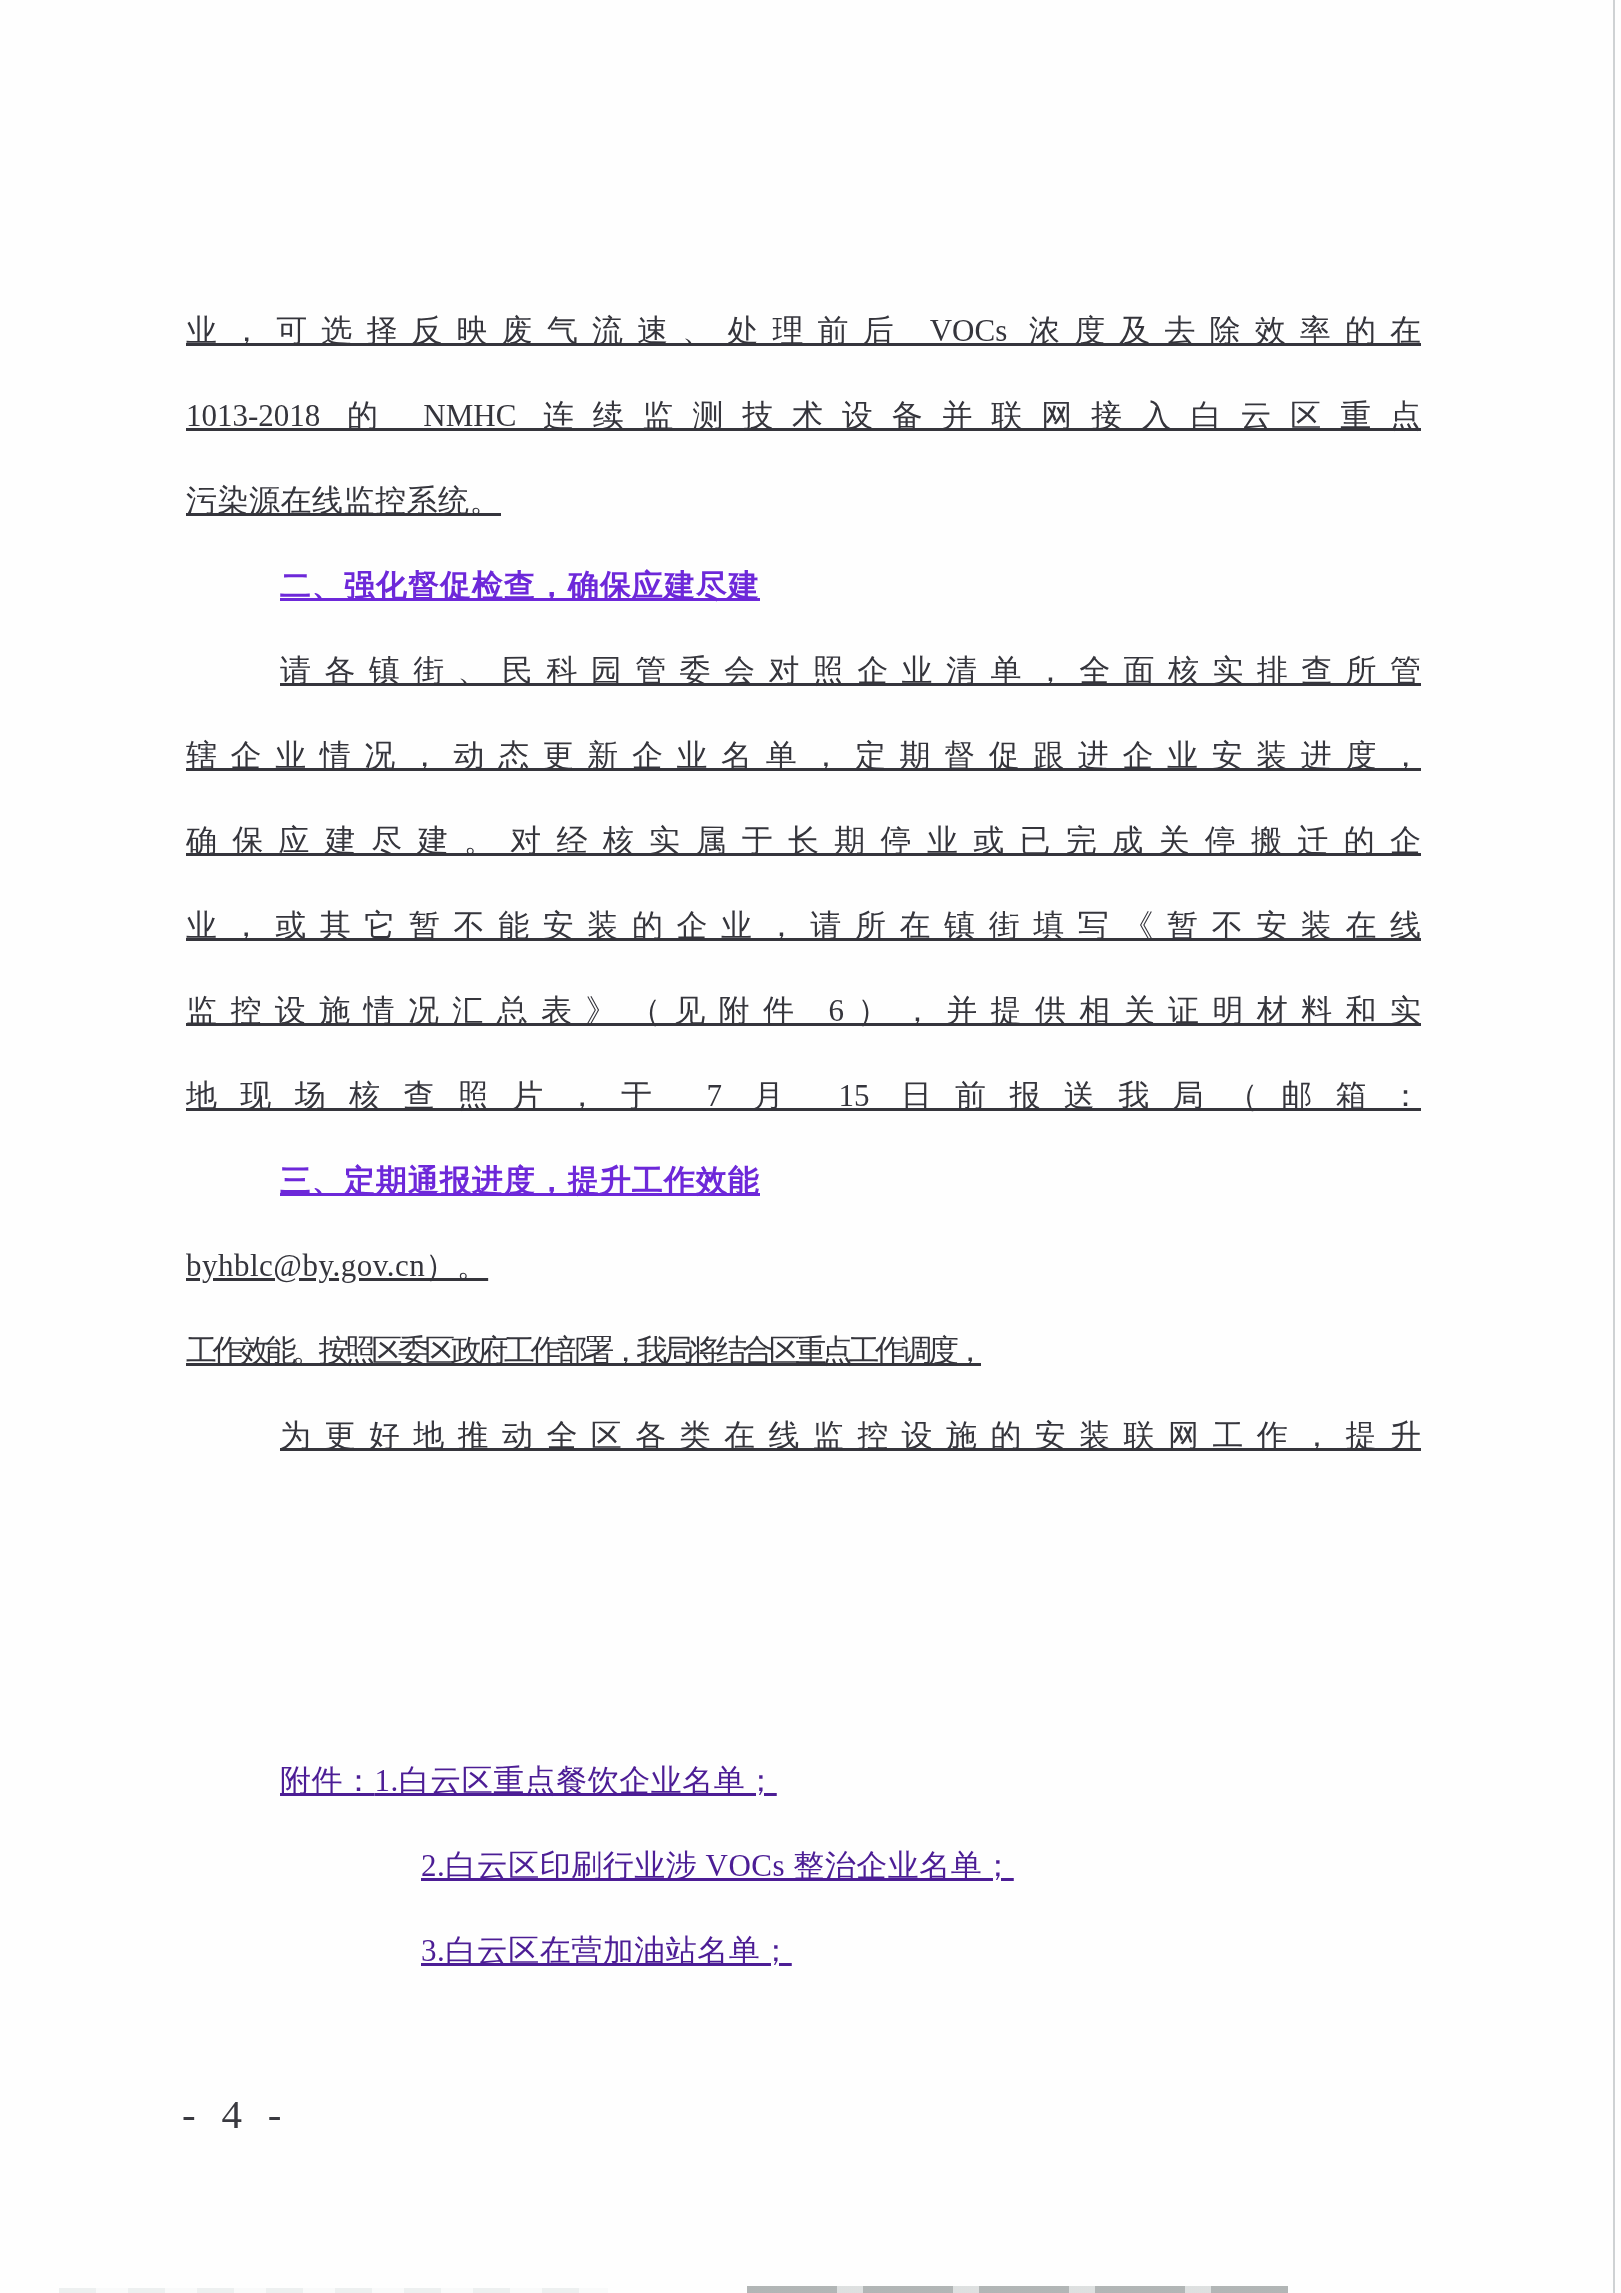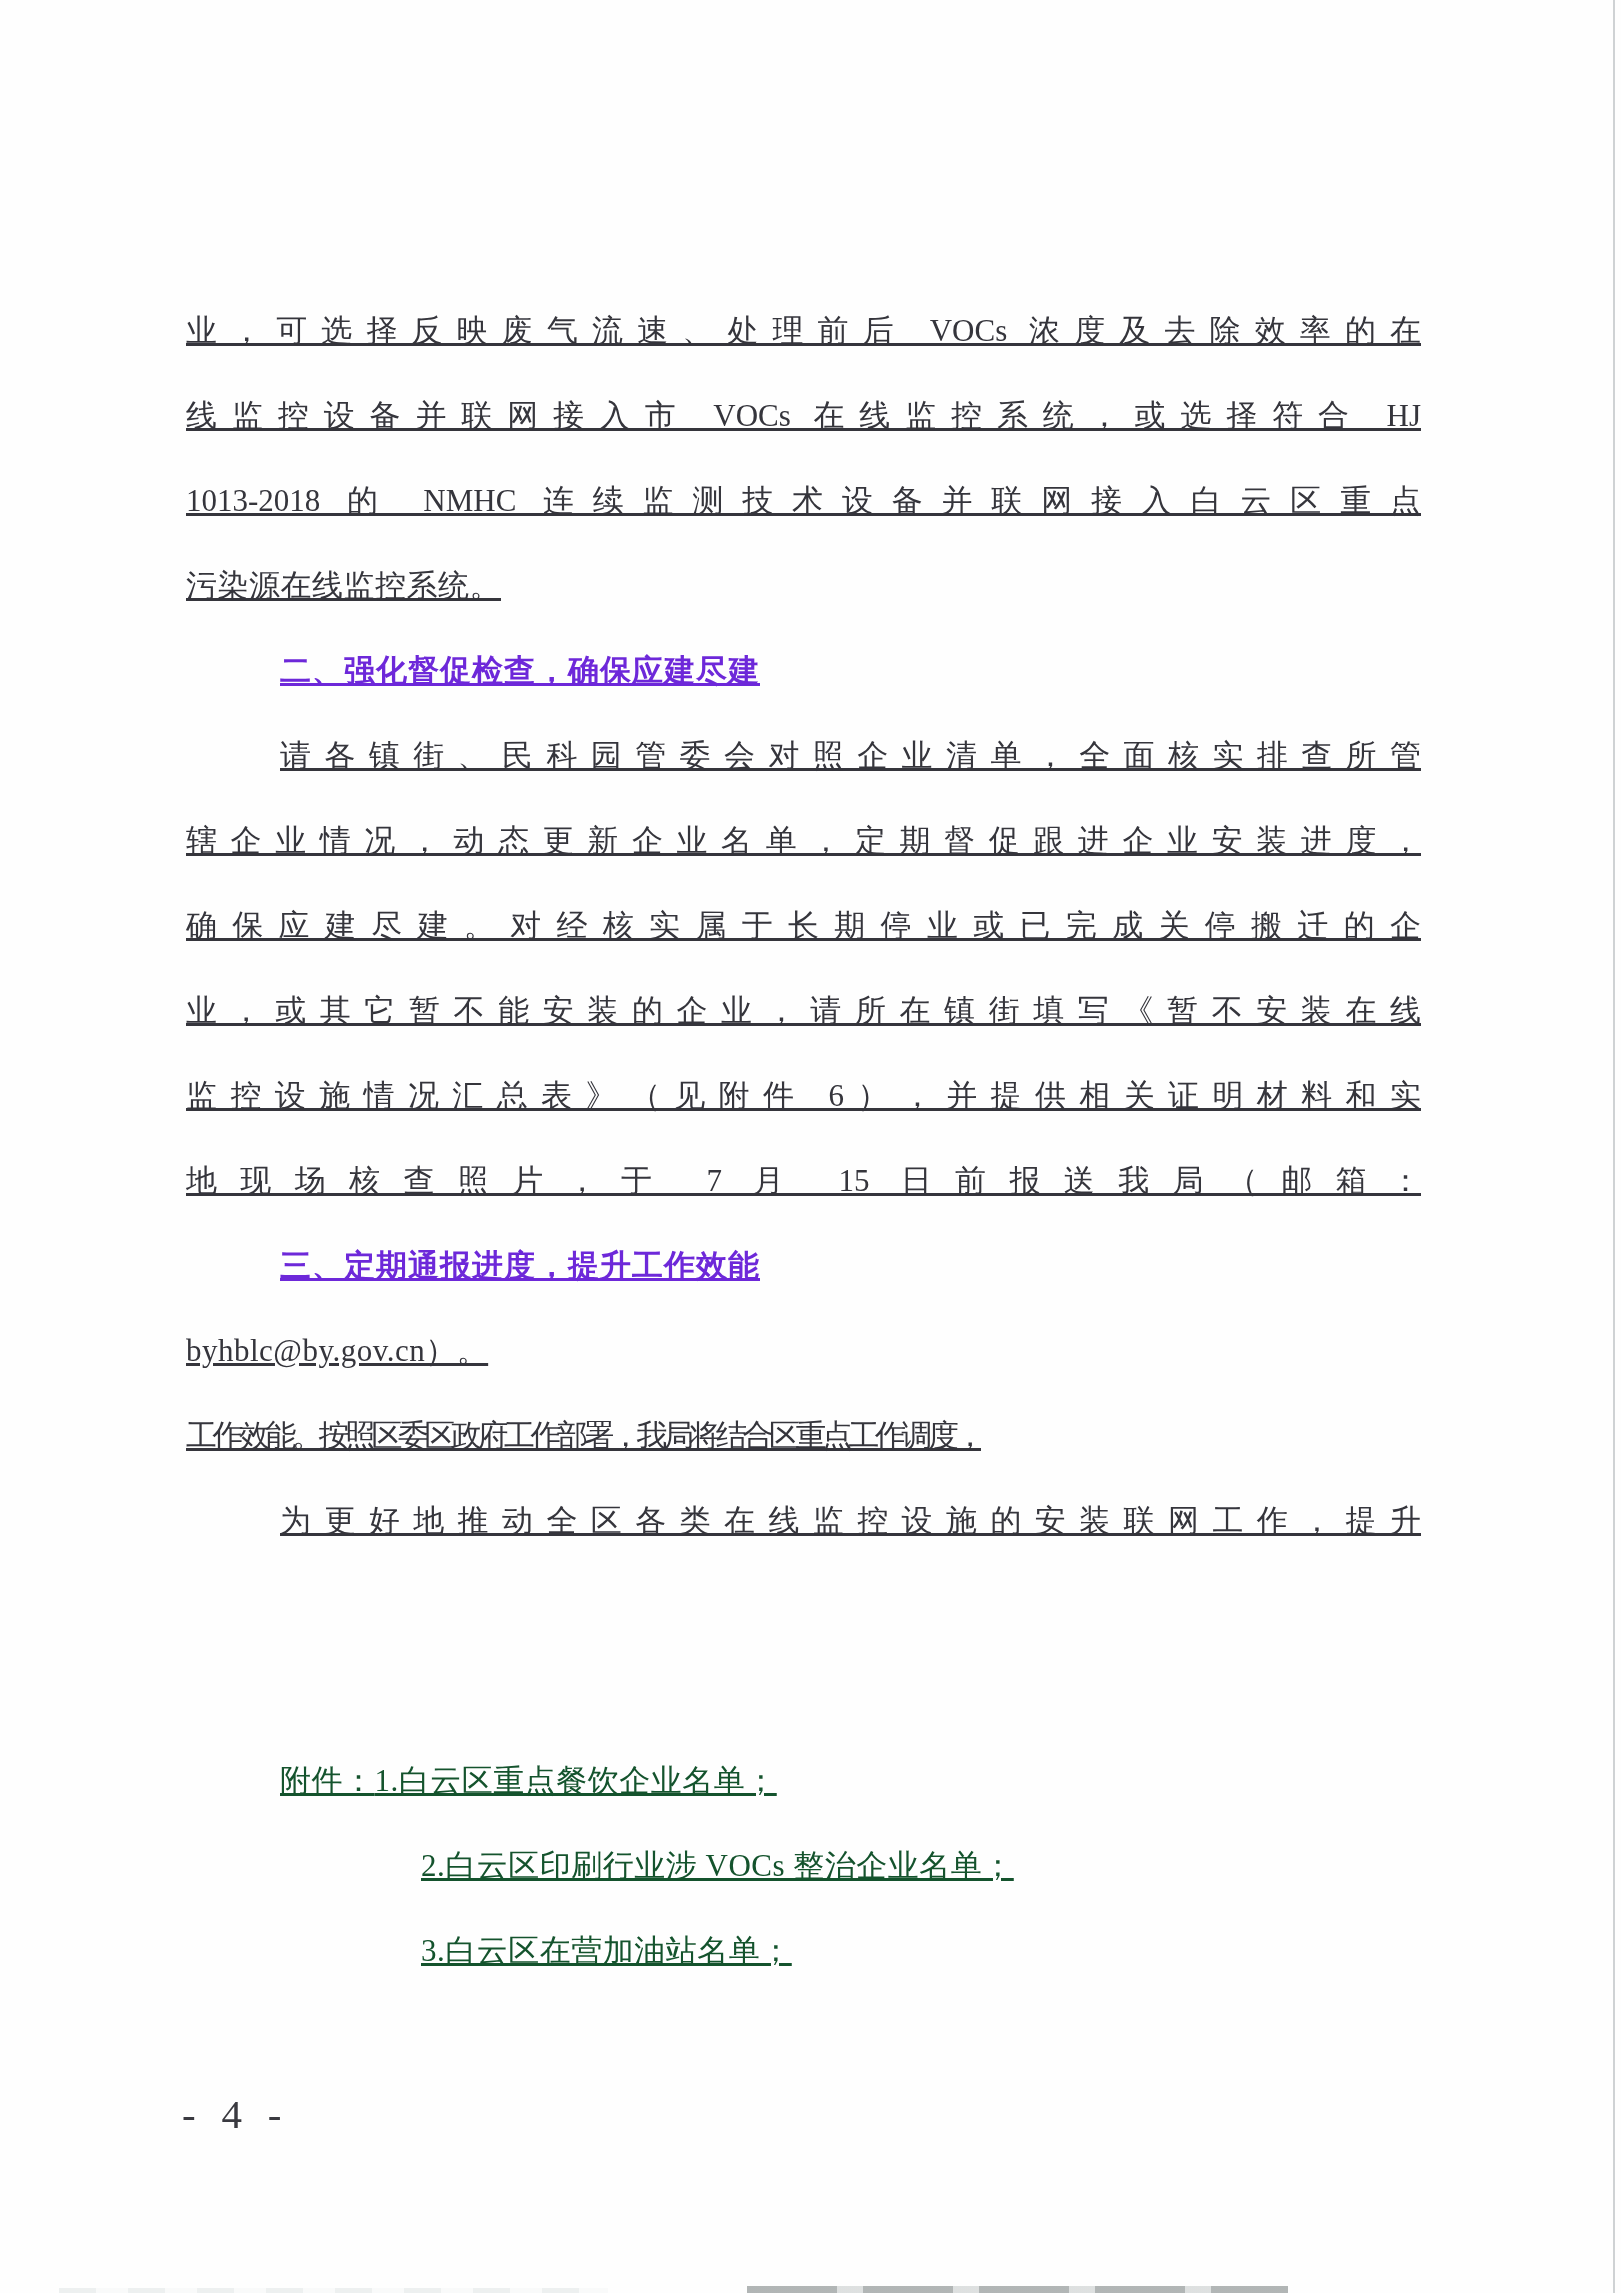--- a/index.html
+++ b/index.html
@@ -27,21 +27,21 @@
   }
   .indent{padding-left:94px;}
   .heading{
     font-family:"Liberation Sans", sans-serif;
     font-weight:bold;color:#6d28d9;
     padding-left:94px;letter-spacing:1px;
   }
   .tight{letter-spacing:-4.5px;}
   .attachments{
     position:absolute;left:186px;top:1746px;width:1235px;
-    color:#14532d;
+    color:#4c1d95;
   }
   .att-first{padding-left:94px;}
   .att-cont{padding-left:235px;}
   .page-number{
     position:absolute;left:182px;top:2091px;
     font-size:41px;line-height:47px;color:#3a3a40;
     letter-spacing:7.8px;
     font-family:"Liberation Serif", serif;
   }
   .edge-line-right{
@@ -58,21 +58,20 @@
     opacity:0.85;
   }
 </style>
 </head>
 <body>
 
 <div class="page">
 
   <div class="content">
     <div class="line j">业，可选择反映废气流速、处理前后 VOCs 浓度及去除效率的在</div>
-    <div class="line j">线监控设备并联网接入市 VOCs 在线监控系统，或选择符合 HJ</div>
     <div class="line j">1013-2018 的 NMHC 连续监测技术设备并联网接入白云区重点</div>
     <div class="line">污染源在线监控系统。</div>
     <div class="line heading">二、强化督促检查，确保应建尽建</div>
     <div class="line j indent">请各镇街、民科园管委会对照企业清单，全面核实排查所管</div>
     <div class="line j">辖企业情况，动态更新企业名单，定期督促跟进企业安装进度，</div>
     <div class="line j">确保应建尽建。对经核实属于长期停业或已完成关停搬迁的企</div>
     <div class="line j">业，或其它暂不能安装的企业，请所在镇街填写《暂不安装在线</div>
     <div class="line j">监控设施情况汇总表》（见附件 6），并提供相关证明材料和实</div>
     <div class="line j">地现场核查照片，于 7 月 15 日前报送我局（邮箱：</div>
     <div class="line heading">三、定期通报进度，提升工作效能</div>

